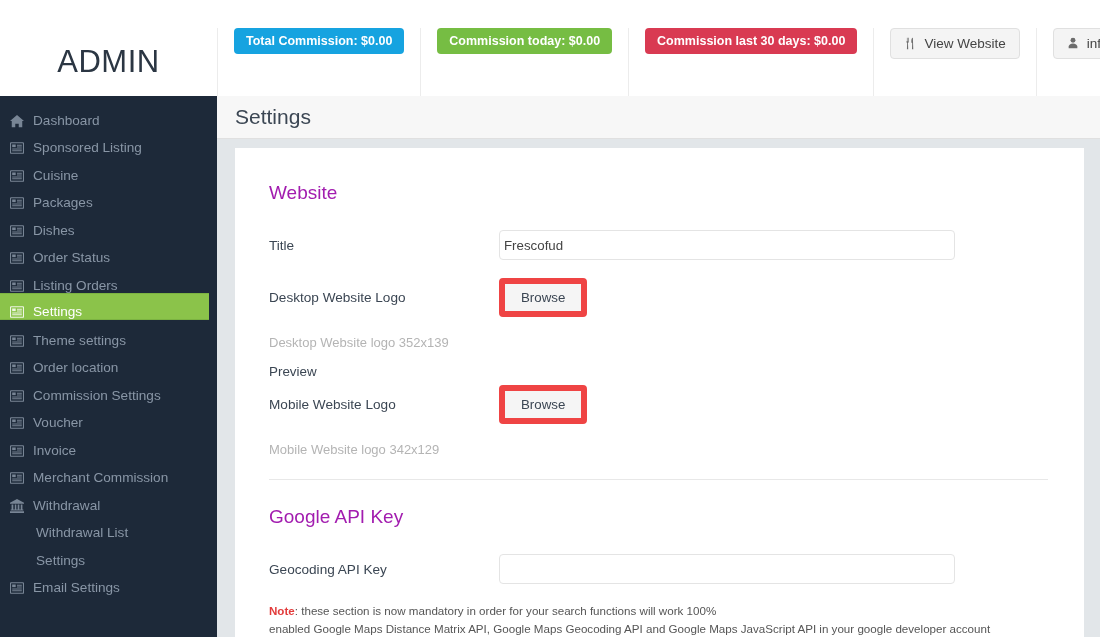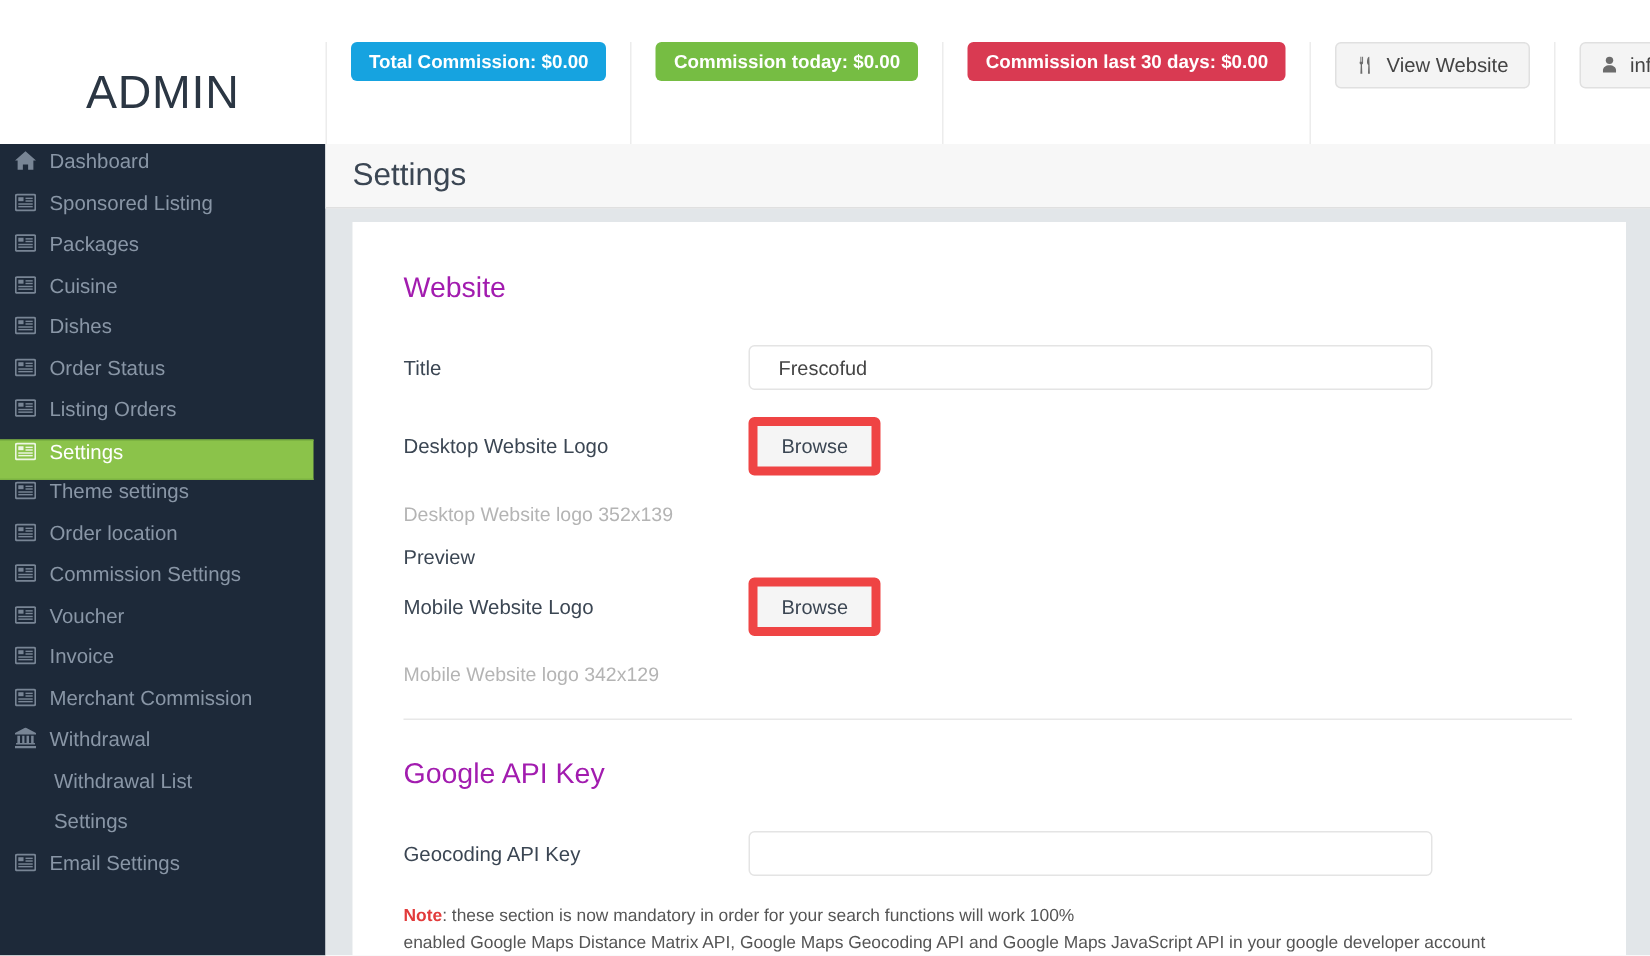--- a/index.html
+++ b/index.html
@@ -40,21 +40,21 @@
     padding: 7px 13px; font-size: 13.5px; color: #444; white-space: nowrap;
     cursor: pointer;
   }
 
   
   .sidebar {
     position: absolute; top: 96px; left: 0; width: 217px; height: 541px;
     background: #1d2939; padding-top: 4px; overflow: hidden;
   }
   .side-item {
-    display: flex; align-items: flex-start; gap: 9px;
+    display: flex; align-items: flex-end; gap: 9px;
     height: 27.5px; padding: 0 10px; color: #8996a6; font-size: 13.6px;
     cursor: pointer; white-space: nowrap;
   }
   .side-item.sub { padding-left: 36px; }
   .side-item.active {
     background: #8bc34a; color: #ffffff;
     border-top: 1px solid #7cb342; border-bottom: 1px solid #7cb342;
     margin-right: 8px;
   }
   .ic { width: 14px; height: 14px; flex: 0 0 14px; display: inline-block;
@@ -75,21 +75,21 @@
     position: absolute; top: 52px; left: 18px; width: 849px; height: 489px;
     background: #ffffff; padding: 34px 36px 0 34px;
   }
   .sect-title { font-size: 19px; font-weight: 400; color: #a21caf; margin: 0 0 26px 0; }
   .hr { border: 0; border-top: 1px solid #e8e8e8; margin: 22px 0 26px 0; }
 
   .frow { display: flex; align-items: center; margin-bottom: 18px; gap: 48px; }
   .flabel { width: 182px; min-width: 182px; font-size: 13.6px; color: #3b4653; }
   .finput {
     width: 456px; height: 30px; border: 1px solid #e4e4e4; border-radius: 4px;
-    background: #ffffff; font-size: 13.3px; color: #444; padding: 0 19px;
+    background: #ffffff; font-size: 13.3px; color: #444; padding: 0 4px;
     font-family: "Liberation Sans", sans-serif; outline: none;
   }
   .browse {
     background: #f5f5f5; border: 6px solid #ef4444; border-radius: 4px;
     padding: 6px 16px; font-size: 13.3px; color: #3b4653; cursor: pointer;
     font-family: "Liberation Sans", sans-serif;
   }
   .hint { font-size: 13px; color: #b4b4b4; margin: 0 0 14px 0; }
   .plain-line { font-size: 13.4px; color: #3b4653; margin: 0 0 6px 0; }
   .note { font-size: 11.6px; color: #555; line-height: 1.55; margin: 4px 0 22px 0; }
@@ -163,34 +163,34 @@
         <span class="ic" style="color: rgb(137, 150, 166);">
           <svg width="14" height="14" viewBox="0 0 16 16">
             <rect x="0.5" y="2" width="15" height="12" rx="1" fill="none" stroke="currentColor" stroke-width="1.4"></rect>
             <rect x="2.5" y="4" width="4" height="3" fill="currentColor"></rect>
             <rect x="8" y="4.3" width="5.5" height="1.1" fill="currentColor"></rect>
             <rect x="8" y="6.3" width="5.5" height="1.1" fill="currentColor"></rect>
             <rect x="2.5" y="8.6" width="11" height="1.1" fill="currentColor"></rect>
             <rect x="2.5" y="10.6" width="11" height="1.1" fill="currentColor"></rect>
           </svg>
         </span>
+        <span>Cuisine</span>
+      </div>
+      <div class="side-item">
+        <span class="ic" style="color: rgb(137, 150, 166);">
+          <svg width="14" height="14" viewBox="0 0 16 16">
+            <rect x="0.5" y="2" width="15" height="12" rx="1" fill="none" stroke="currentColor" stroke-width="1.4"></rect>
+            <rect x="2.5" y="4" width="4" height="3" fill="currentColor"></rect>
+            <rect x="8" y="4.3" width="5.5" height="1.1" fill="currentColor"></rect>
+            <rect x="8" y="6.3" width="5.5" height="1.1" fill="currentColor"></rect>
+            <rect x="2.5" y="8.6" width="11" height="1.1" fill="currentColor"></rect>
+            <rect x="2.5" y="10.6" width="11" height="1.1" fill="currentColor"></rect>
+          </svg>
+        </span>
         <span>Packages</span>
-      </div>
-      <div class="side-item">
-        <span class="ic" style="color: rgb(137, 150, 166);">
-          <svg width="14" height="14" viewBox="0 0 16 16">
-            <rect x="0.5" y="2" width="15" height="12" rx="1" fill="none" stroke="currentColor" stroke-width="1.4"></rect>
-            <rect x="2.5" y="4" width="4" height="3" fill="currentColor"></rect>
-            <rect x="8" y="4.3" width="5.5" height="1.1" fill="currentColor"></rect>
-            <rect x="8" y="6.3" width="5.5" height="1.1" fill="currentColor"></rect>
-            <rect x="2.5" y="8.6" width="11" height="1.1" fill="currentColor"></rect>
-            <rect x="2.5" y="10.6" width="11" height="1.1" fill="currentColor"></rect>
-          </svg>
-        </span>
-        <span>Cuisine</span>
       </div>
       <div class="side-item">
         <span class="ic" style="color: rgb(137, 150, 166);">
           <svg width="14" height="14" viewBox="0 0 16 16">
             <rect x="0.5" y="2" width="15" height="12" rx="1" fill="none" stroke="currentColor" stroke-width="1.4"></rect>
             <rect x="2.5" y="4" width="4" height="3" fill="currentColor"></rect>
             <rect x="8" y="4.3" width="5.5" height="1.1" fill="currentColor"></rect>
             <rect x="8" y="6.3" width="5.5" height="1.1" fill="currentColor"></rect>
             <rect x="2.5" y="8.6" width="11" height="1.1" fill="currentColor"></rect>
             <rect x="2.5" y="10.6" width="11" height="1.1" fill="currentColor"></rect>

